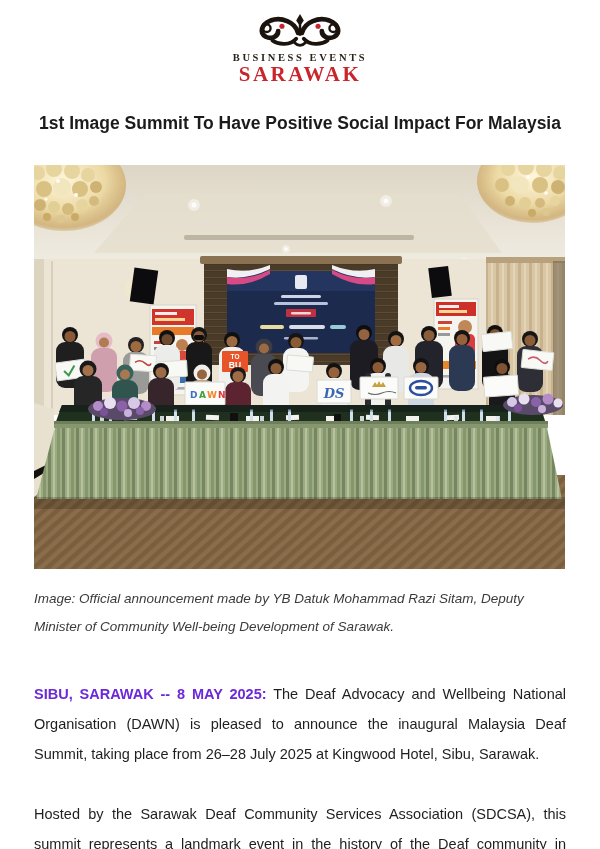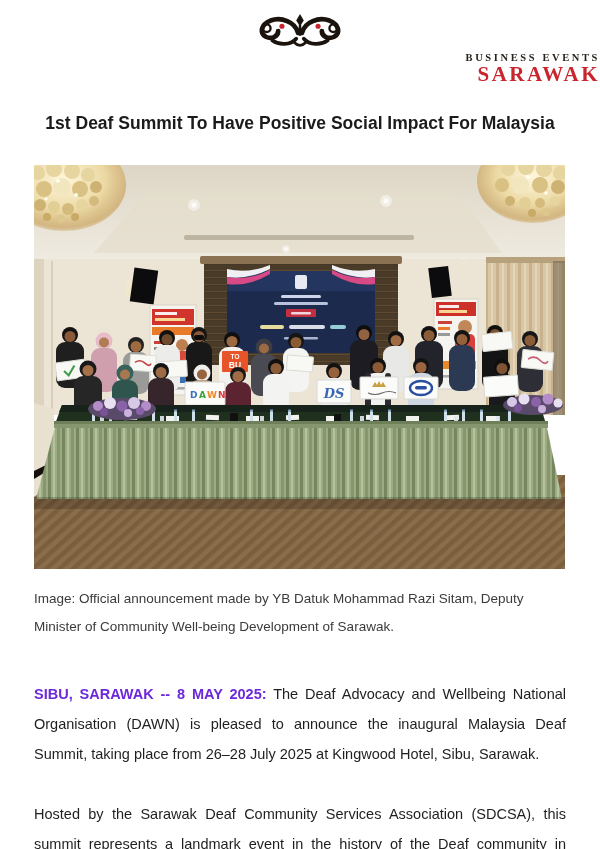--- a/index.html
+++ b/index.html
@@ -7,37 +7,37 @@
     width:600px;height:849px;background:#ffffff;
     font-family:"Liberation Sans",sans-serif;color:#1f1f1f;
     overflow:hidden;
   }
   .page{width:600px;height:849px;position:relative;}
   
   .logo{padding-top:13px;text-align:center;}
   .logo-motif{display:block;margin:0 auto;}
   .logo-line1{
     font-family:"Liberation Serif",serif;font-weight:700;
-    font-size:10.5px;letter-spacing:2.6px;color:#2b241d;margin-top:1px;text-align:right;
+    font-size:10.5px;letter-spacing:2.6px;color:#2b241d;margin-top:1px;
   }
   .logo-line2{
     font-family:"Liberation Serif",serif;font-weight:700;
-    font-size:21px;letter-spacing:2.5px;color:#c9252c;margin-top:-1px;text-align:right;
+    font-size:21px;letter-spacing:2.5px;color:#c9252c;margin-top:-1px;
   }
   
   h1.headline{
     margin:25px 30px 0;text-align:center;
     font-size:17.5px;line-height:22px;color:#1b1b1b;letter-spacing:0px;
   }
   
   .photo-wrap{margin:31px 34px 0;width:531px;height:404px;overflow:hidden;}
   .photo-wrap svg{display:block;}
   
   .caption{
-    margin:12px 34px 12px;font-size:13.5px;line-height:28px;color:#3b3b3b;
+    margin:12px 34px 12px;font-size:13.5px;line-height:28px;color:#3b3b3b;font-style:italic;
   }
   
   .article{margin:0 34px;}
   .article p{font-size:14.5px;line-height:30px;text-align:justify;margin:0;}
   .article .p1{margin-top:38px;}
   .article .p2{margin-top:30px;}
   .lead{font-weight:bold;color:#6d28d9;}
 </style>
 </head>
 <body>
@@ -57,21 +57,21 @@
       </g>
       <polygon points="50,1 54,8 50,14 46,8" fill="#1b140e"></polygon>
       <rect x="48.7" y="12" width="2.6" height="12" fill="#1b140e"></rect>
       <circle cx="31" cy="14" r="2.7" fill="#c9252c"></circle>
       <circle cx="69" cy="14" r="2.7" fill="#c9252c"></circle>
     </svg>
     <div class="logo-line1">BUSINESS EVENTS</div>
     <div class="logo-line2">SARAWAK</div>
   </div>
 
-  <h1 class="headline">1st Deaf Summit To Have Positive Social Impact For Malaysia</h1>
+  <h1 class="headline">1st Image Summit To Have Positive Social Impact For Malaysia</h1>
 
   <figure class="photo-wrap" style="margin-bottom:16px;">
     <svg width="531" height="404" viewBox="0 0 531 404">
       <defs>
         <linearGradient id="ceil" x1="0" y1="0" x2="0" y2="1">
           <stop offset="0" stop-color="#ddd6c6"></stop>
             <stop offset="1" stop-color="#f0ebe1"></stop>
         </linearGradient>
         <radialGradient id="chand" cx="0.5" cy="0.45" r="0.6">
           <stop offset="0" stop-color="#fff7dc"></stop>

